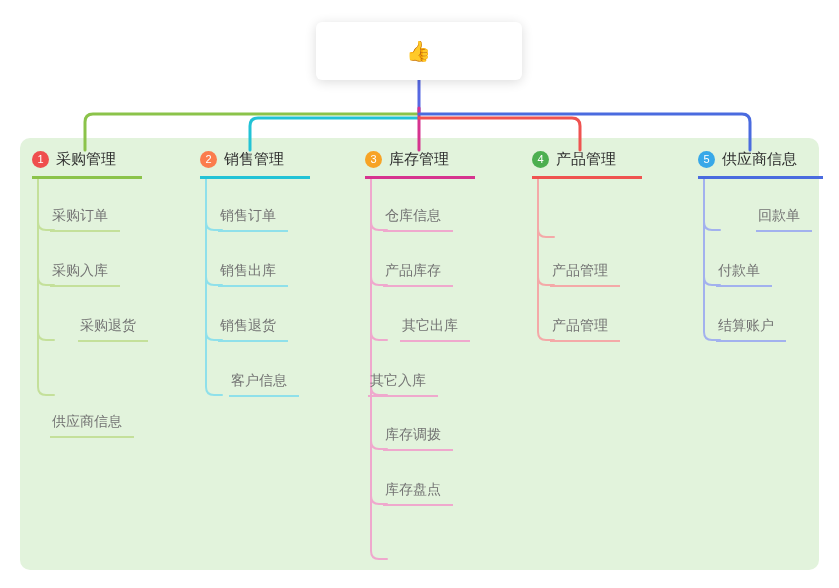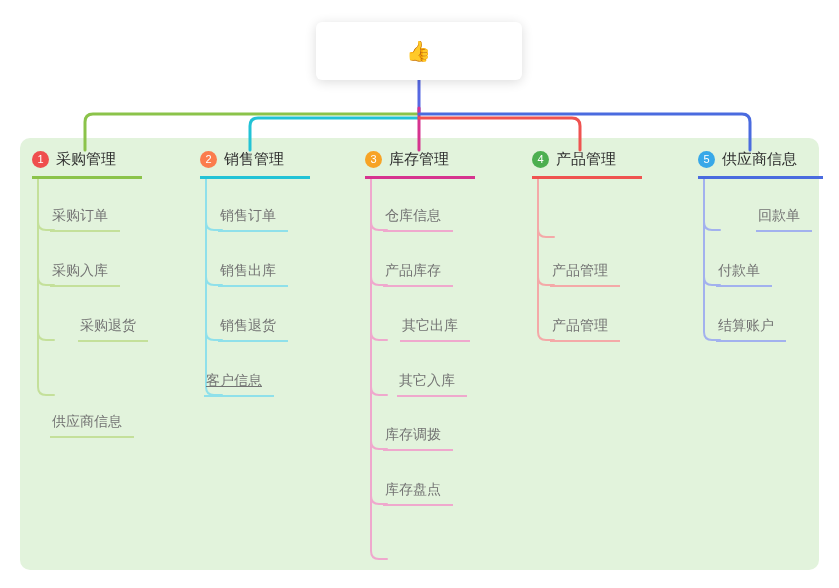--- a/index.html
+++ b/index.html
@@ -88,26 +88,26 @@
   </div>
 
   <div class="child" style="left: 50px; top: 206px; border-bottom-color: rgb(196, 224, 154);">采购订单</div>
   <div class="child" style="left: 50px; top: 261px; border-bottom-color: rgb(196, 224, 154);">采购入库</div>
   <div class="child" style="left: 50px; top: 316px; border-bottom-color: rgb(196, 224, 154); margin-left: 28px;">采购退货</div>
   <div class="child" style="left: 50px; top: 382px; border-bottom-color: rgb(196, 224, 154); margin-top: 30px;">供应商信息</div>
 
   <div class="child" style="left: 218px; top: 206px; border-bottom-color: rgb(143, 224, 234);">销售订单</div>
   <div class="child" style="left: 218px; top: 261px; border-bottom-color: rgb(143, 224, 234);">销售出库</div>
   <div class="child" style="left: 218px; top: 316px; border-bottom-color: rgb(143, 224, 234);">销售退货</div>
-  <div class="child" style="left: 204px; top: 371px; border-bottom-color: rgb(143, 224, 234); text-decoration: underline;">客户信息</div>
+  <div class="child" style="left: 229px; top: 371px; border-bottom-color: rgb(143, 224, 234);">客户信息</div>
 
   <div class="child" style="left: 383px; top: 206px; border-bottom-color: rgb(239, 168, 205);">仓库信息</div>
   <div class="child" style="left: 383px; top: 261px; border-bottom-color: rgb(239, 168, 205);">产品库存</div>
   <div class="child" style="left: 383px; top: 316px; border-bottom-color: rgb(239, 168, 205); margin-left: 17px;">其它出库</div>
-  <div class="child" style="left: 397px; top: 371px; border-bottom-color: rgb(239, 168, 205);">其它入库</div>
+  <div class="child" style="left: 368px; top: 371px; border-bottom-color: rgb(239, 168, 205);">其它入库</div>
   <div class="child" style="left: 383px; top: 425px; border-bottom-color: rgb(239, 168, 205);">库存调拨</div>
   <div class="child" style="left: 383px; top: 480px; border-bottom-color: rgb(239, 168, 205);">库存盘点</div>
 
   <div class="child" style="left: 550px; top: 261px; border-bottom-color: rgb(244, 169, 168);">产品管理</div>
   <div class="child" style="left: 550px; top: 316px; border-bottom-color: rgb(244, 169, 168);">产品管理</div>
 
   <div class="child" style="left: 716px; top: 206px; border-bottom-color: rgb(162, 177, 238); margin-left: 40px;">回款单</div>
   <div class="child" style="left: 716px; top: 261px; border-bottom-color: rgb(162, 177, 238);">付款单</div>
   <div class="child" style="left: 716px; top: 316px; border-bottom-color: rgb(162, 177, 238);">结算账户</div>
 

